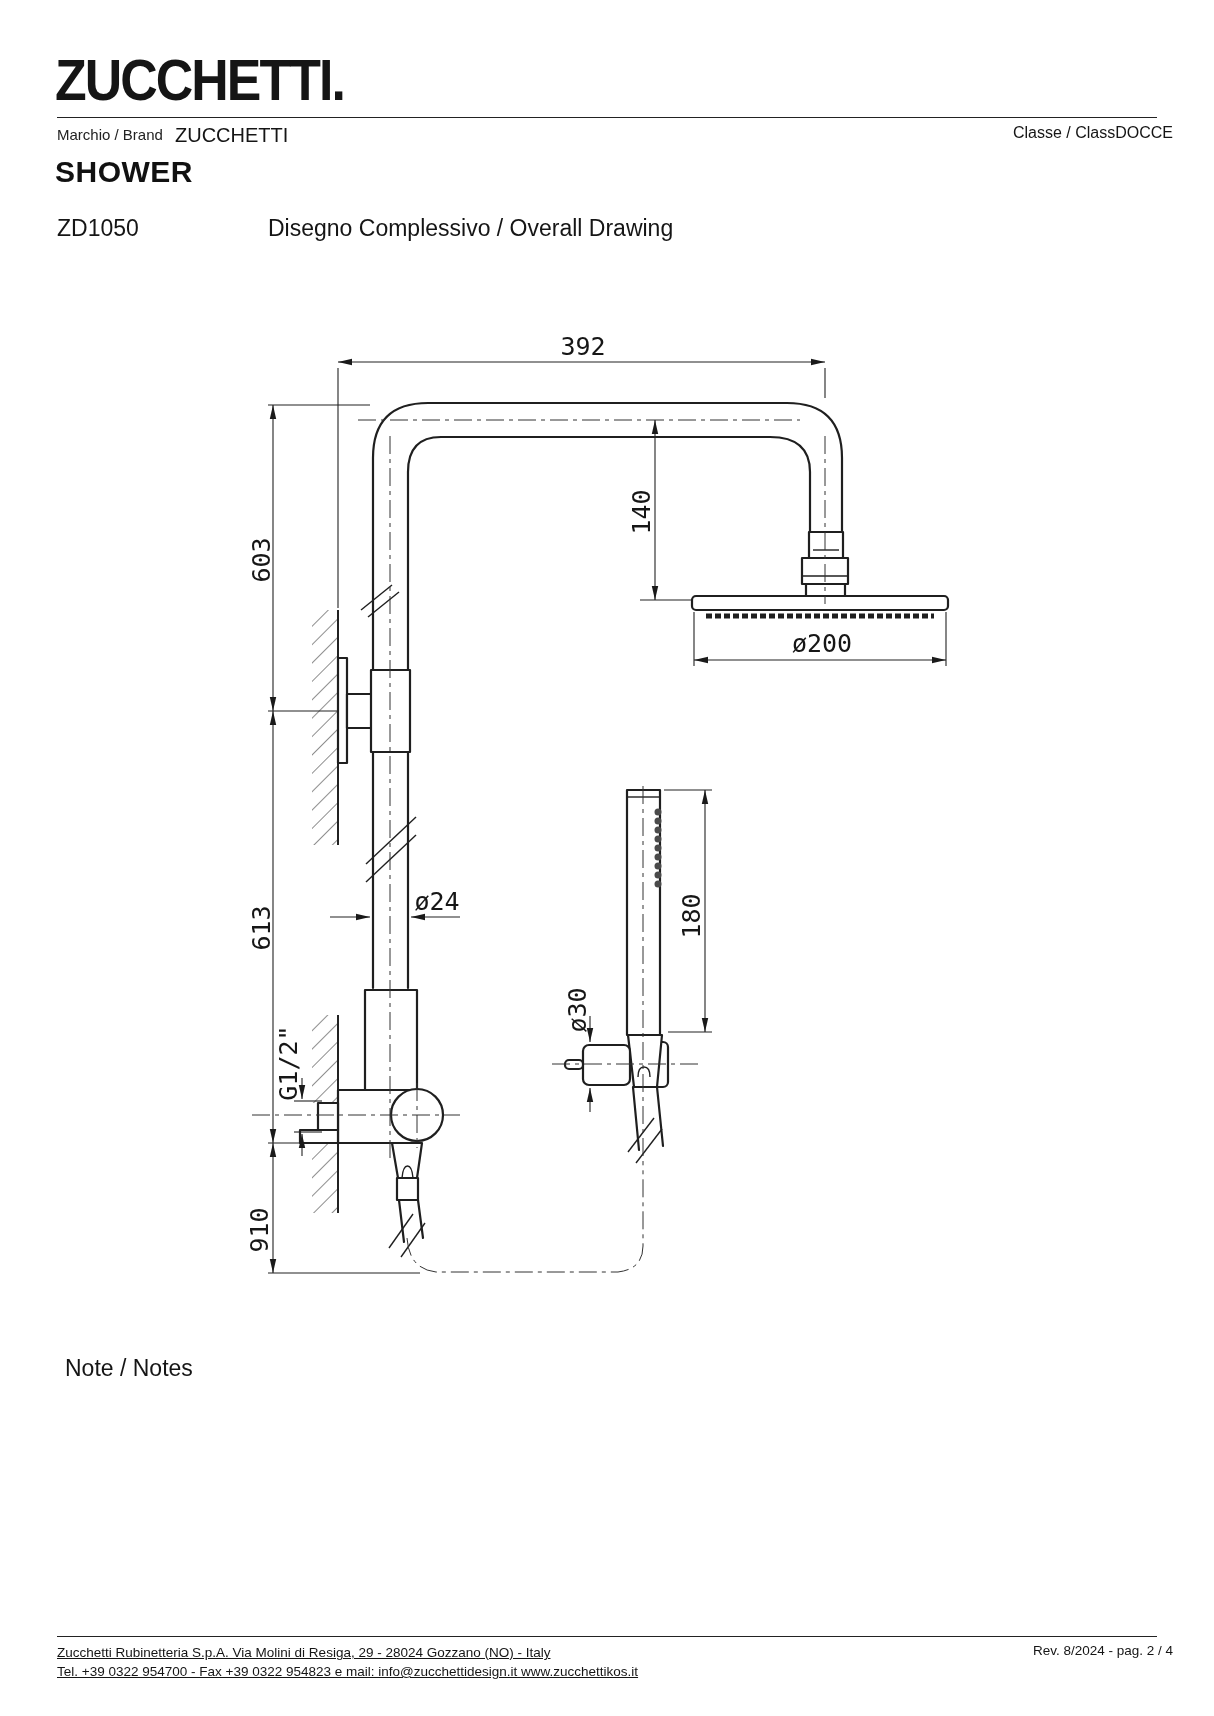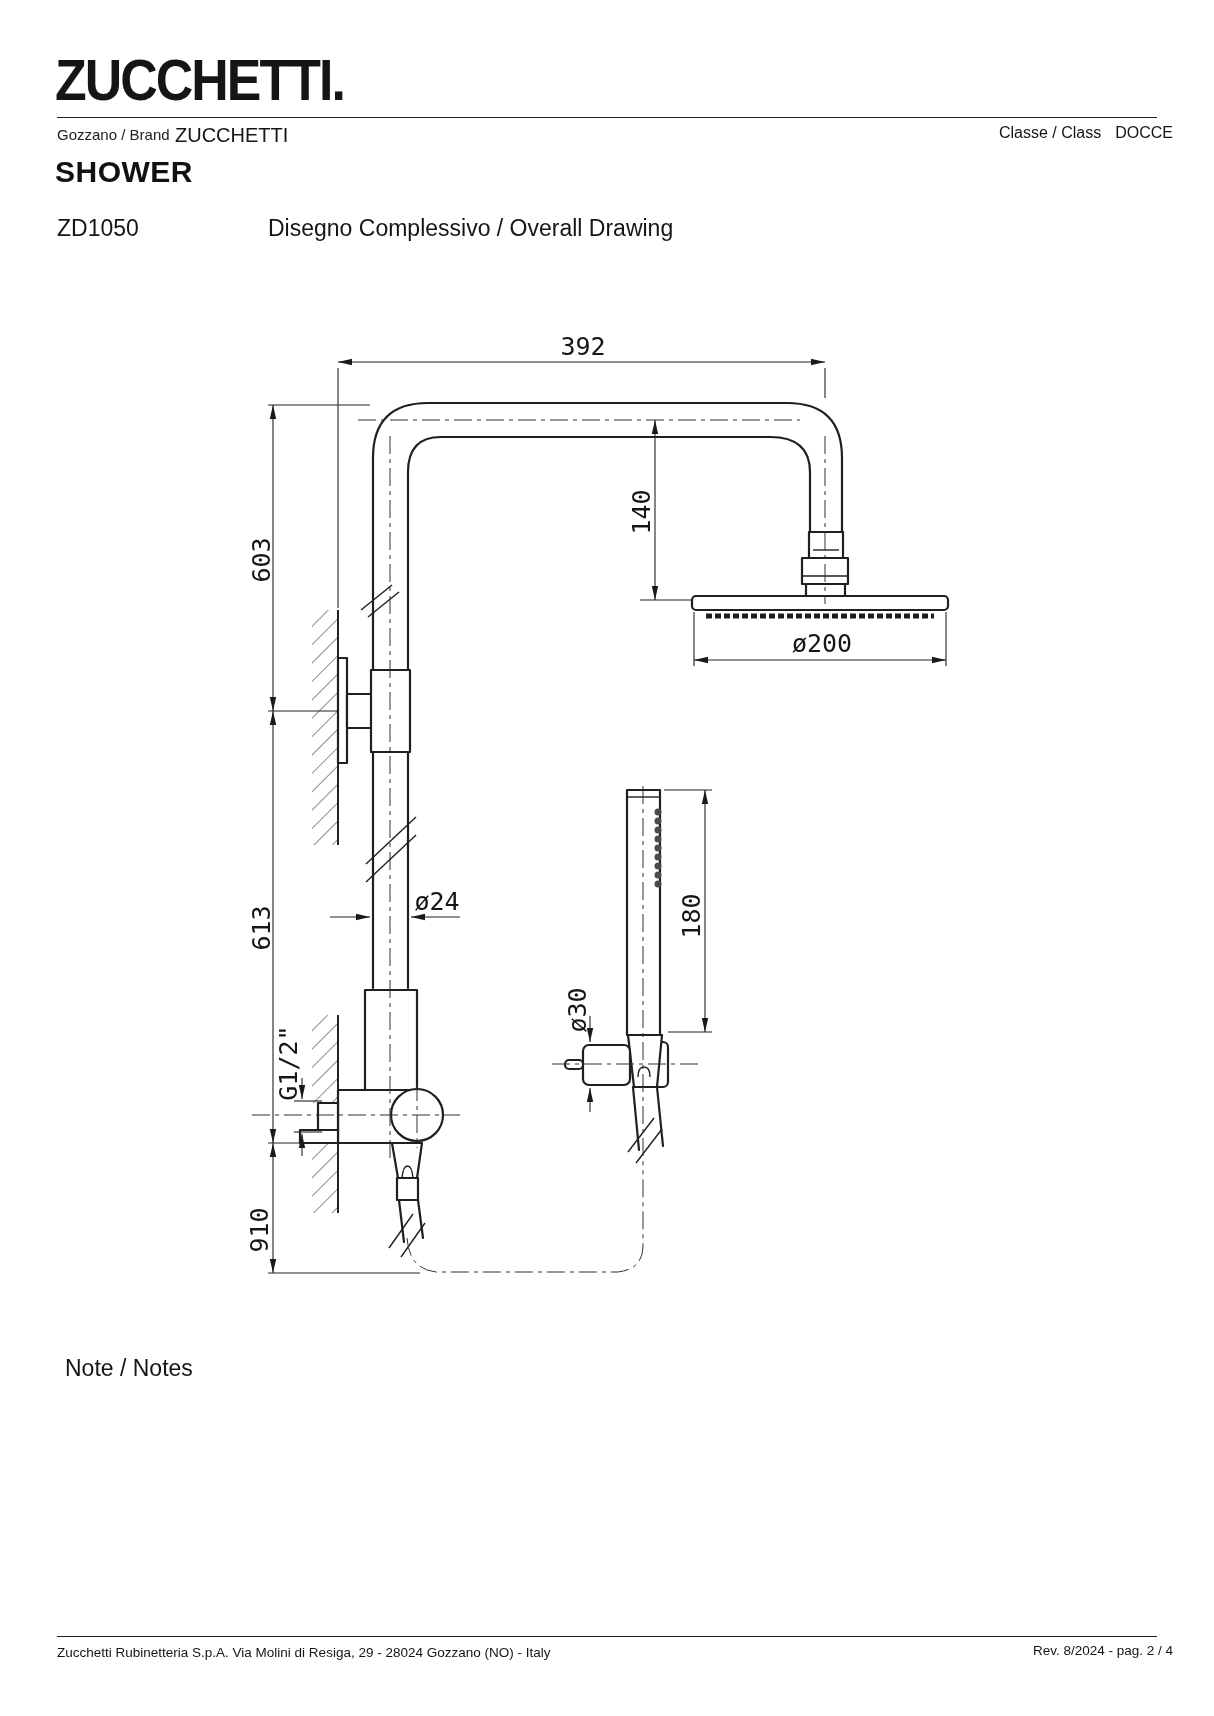--- a/index.html
+++ b/index.html
@@ -13,46 +13,46 @@
   .logo{
     left:55px;top:48px;font-weight:bold;font-size:54px;letter-spacing:-2px;
     transform:scale(0.96,1.05);transform-origin:left top;color:#151515;
   }
   .sheet-title{right:57px;top:74px;font-size:24px;color:#151515;}
   .hr{left:57px;width:1100px;height:0;border-top:1.6px solid #222;}
   .hr-header{top:117px;}
   .brand-label{left:57px;top:126px;font-size:15px;color:#222;}
   .brand-value{left:175px;top:124px;font-size:20px;color:#151515;}
   .class-line{right:57px;top:124px;font-size:16px;color:#151515;}
-  .class-line .lbl{margin-right:14px;}
+  .class-line .lbl{}
   .category{left:55px;top:155px;font-size:30px;font-weight:bold;letter-spacing:0.5px;color:#111;}
   .code{left:57px;top:215px;font-size:23px;color:#151515;}
   .drawing-title{left:268px;top:215px;font-size:23px;color:#151515;}
   .notes-label{left:65px;top:1355px;font-size:23px;color:#151515;}
   .hr-footer{top:1636px;border-top:1.2px solid #222;}
-  .footer-left{left:57px;top:1643px;font-size:13.5px;line-height:19px;color:#151515;}
+  .footer-left{left:57px;top:1643px;font-size:13.5px;line-height:19px;color:#151515;text-decoration:underline;}
   .footer-right{right:57px;top:1643px;font-size:13.5px;color:#151515;}
   svg.drawing{position:absolute;left:0;top:290px;}
   svg .outline{stroke:#1f1f1f;stroke-width:2.2;fill:none;stroke-linejoin:round;stroke-linecap:round;}
   svg .outline-f{stroke:#1f1f1f;stroke-width:2.2;fill:#ffffff;stroke-linejoin:round;}
   svg .thin{stroke:#1f1f1f;stroke-width:1.4;fill:none;}
   svg .ext{stroke:#222;stroke-width:1.1;fill:none;}
   svg .dim{stroke:#222;stroke-width:1.1;fill:none;}
   svg .cl{stroke:#333;stroke-width:1;fill:none;stroke-dasharray:18 5 4 5;}
   svg .wall{stroke:#222;stroke-width:2;fill:none;}
   svg text{font-family:"DejaVu Sans Mono", monospace;font-size:25px;fill:#161616;}
 </style>
 </head>
 <body>
 
 <div class="page">
 
   <div class="abs logo">ZUCCHETTI.</div>
   <div class="abs hr hr-header"></div>
-  <div class="abs brand-label">Gozzano / Brand</div>
+  <div class="abs brand-label">Marchio / Brand</div>
   <div class="abs brand-value">ZUCCHETTI</div>
   <div class="abs class-line">
     <span class="lbl">Classe / Class</span><span>DOCCE</span>
   </div>
 
   <div class="abs category">SHOWER</div>
   <div class="abs code">ZD1050</div>
   <div class="abs drawing-title">Disegno Complessivo / Overall Drawing</div>
 
   <svg class="drawing" width="1214" height="1030" viewBox="0 290 1214 1030">
@@ -194,16 +194,17 @@
       <text x="586" y="1010" text-anchor="middle" transform="rotate(-90 586 1010)">ø30</text>
       <text x="297" y="1063" text-anchor="middle" transform="rotate(-90 297 1063)">G1/2"</text>
     </g>
   </svg>
 
   <div class="abs notes-label">Note / Notes</div>
 
   <div class="abs hr hr-footer"></div>
   <div class="abs footer-left">
     <div>Zucchetti Rubinetteria S.p.A. Via Molini di Resiga, 29 - 28024 Gozzano (NO) - Italy</div>
+    <div>Tel. +39 0322 954700 - Fax +39 0322 954823 e mail: info@zucchettidesign.it www.zucchettikos.it</div>
   </div>
   <div class="abs footer-right">Rev. 8/2024 - pag. 2 / 4</div>
 
 </div>
 
 </body></html>

